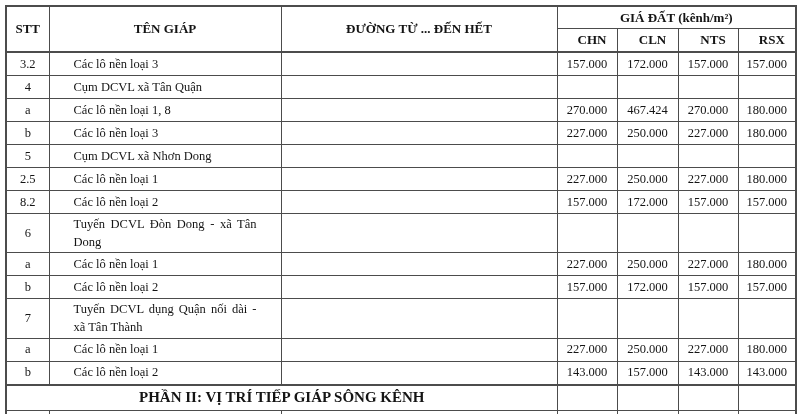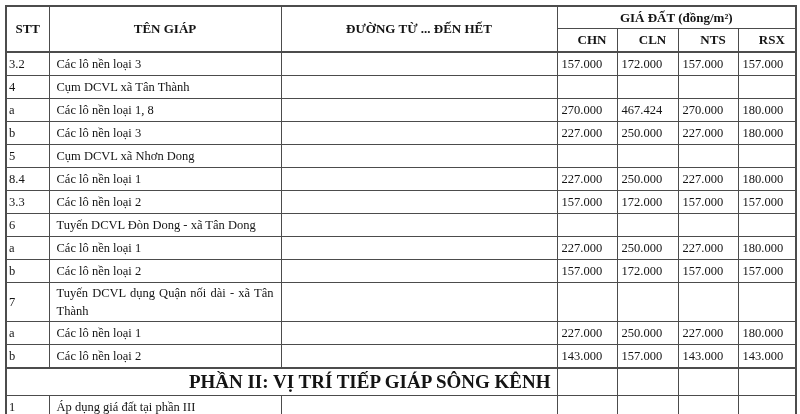--- a/index.html
+++ b/index.html
@@ -31,72 +31,72 @@
     padding: 1px 2px;
   }
   thead tr.header-top th { height: 19px; }
   thead tr.header-sub th { height: 20px; padding-left: 12px; }
   tbody td {
     font-size: 12.5px;
     height: 20px;
     padding: 1px 4px;
   }
   tbody tr:first-child td { border-top: 2px solid #4c4c4c; }
-  td.stt   { padding: 1px 2px; }
-  td.name  { text-align: justify; text-align-last: left; padding: 1px 7px; line-height: 1.45; }
+  td.stt   { text-align: center; padding: 1px 2px; }
+  td.name  { text-align: justify; text-align-last: left; padding: 1px 24px; line-height: 1.45; }
   td.doan  { }
-  td.price { }
+  td.price { text-align: center; }
   tr.section-row td { border-top: 2px solid #4c4c4c; }
   td.section-label {
     font-weight: bold;
-    font-size: 19px;
+    font-size: 15px;
     padding: 2px 6px;
-    text-align: right;
+    text-align: center;
   }
 </style>
 </head>
 <body>
 
 <table class="price-table">
   <colgroup>
     <col style="width:43px">
     <col style="width:232px">
     <col style="width:276px">
     <col style="width:60px">
     <col style="width:61px">
     <col style="width:60px">
     <col style="width:58px">
   </colgroup>
   <thead>
     <tr class="header-top">
       <th rowspan="2">STT</th>
       <th rowspan="2">TÊN GIÁP</th>
       <th rowspan="2">ĐƯỜNG TỪ ... ĐẾN HẾT</th>
-      <th colspan="4">GIÁ ĐẤT (đồng/m²)</th>
+      <th colspan="4">GIÁ ĐẤT (kênh/m²)</th>
     </tr>
     <tr class="header-sub">
       <th>CHN</th>
       <th>CLN</th>
       <th>NTS</th>
       <th>RSX</th>
     </tr>
   </thead>
   <tbody>
       <tr>
         <td class="stt">3.2</td>
         <td class="name">Các lô nền loại 3</td>
         <td class="doan"></td>
         <td class="price">157.000</td>
         <td class="price">172.000</td>
         <td class="price">157.000</td>
         <td class="price">157.000</td>
       </tr>
       <tr>
         <td class="stt">4</td>
-        <td class="name">Cụm DCVL xã Tân Thành</td>
+        <td class="name">Cụm DCVL xã Tân Quận</td>
         <td class="doan"></td>
         <td class="price"></td>
         <td class="price"></td>
         <td class="price"></td>
         <td class="price"></td>
       </tr>
       <tr>
         <td class="stt">a</td>
         <td class="name">Các lô nền loại 1, 8</td>
         <td class="doan"></td>
@@ -117,30 +117,30 @@
       <tr>
         <td class="stt">5</td>
         <td class="name">Cụm DCVL xã Nhơn Dong</td>
         <td class="doan"></td>
         <td class="price"></td>
         <td class="price"></td>
         <td class="price"></td>
         <td class="price"></td>
       </tr>
       <tr>
-        <td class="stt">8.4</td>
+        <td class="stt">2.5</td>
         <td class="name">Các lô nền loại 1</td>
         <td class="doan"></td>
         <td class="price">227.000</td>
         <td class="price">250.000</td>
         <td class="price">227.000</td>
         <td class="price">180.000</td>
       </tr>
       <tr>
-        <td class="stt">3.3</td>
+        <td class="stt">8.2</td>
         <td class="name">Các lô nền loại 2</td>
         <td class="doan"></td>
         <td class="price">157.000</td>
         <td class="price">172.000</td>
         <td class="price">157.000</td>
         <td class="price">157.000</td>
       </tr>
       <tr>
         <td class="stt">6</td>
         <td class="name">Tuyến DCVL Đòn Dong - xã Tân Dong</td>

